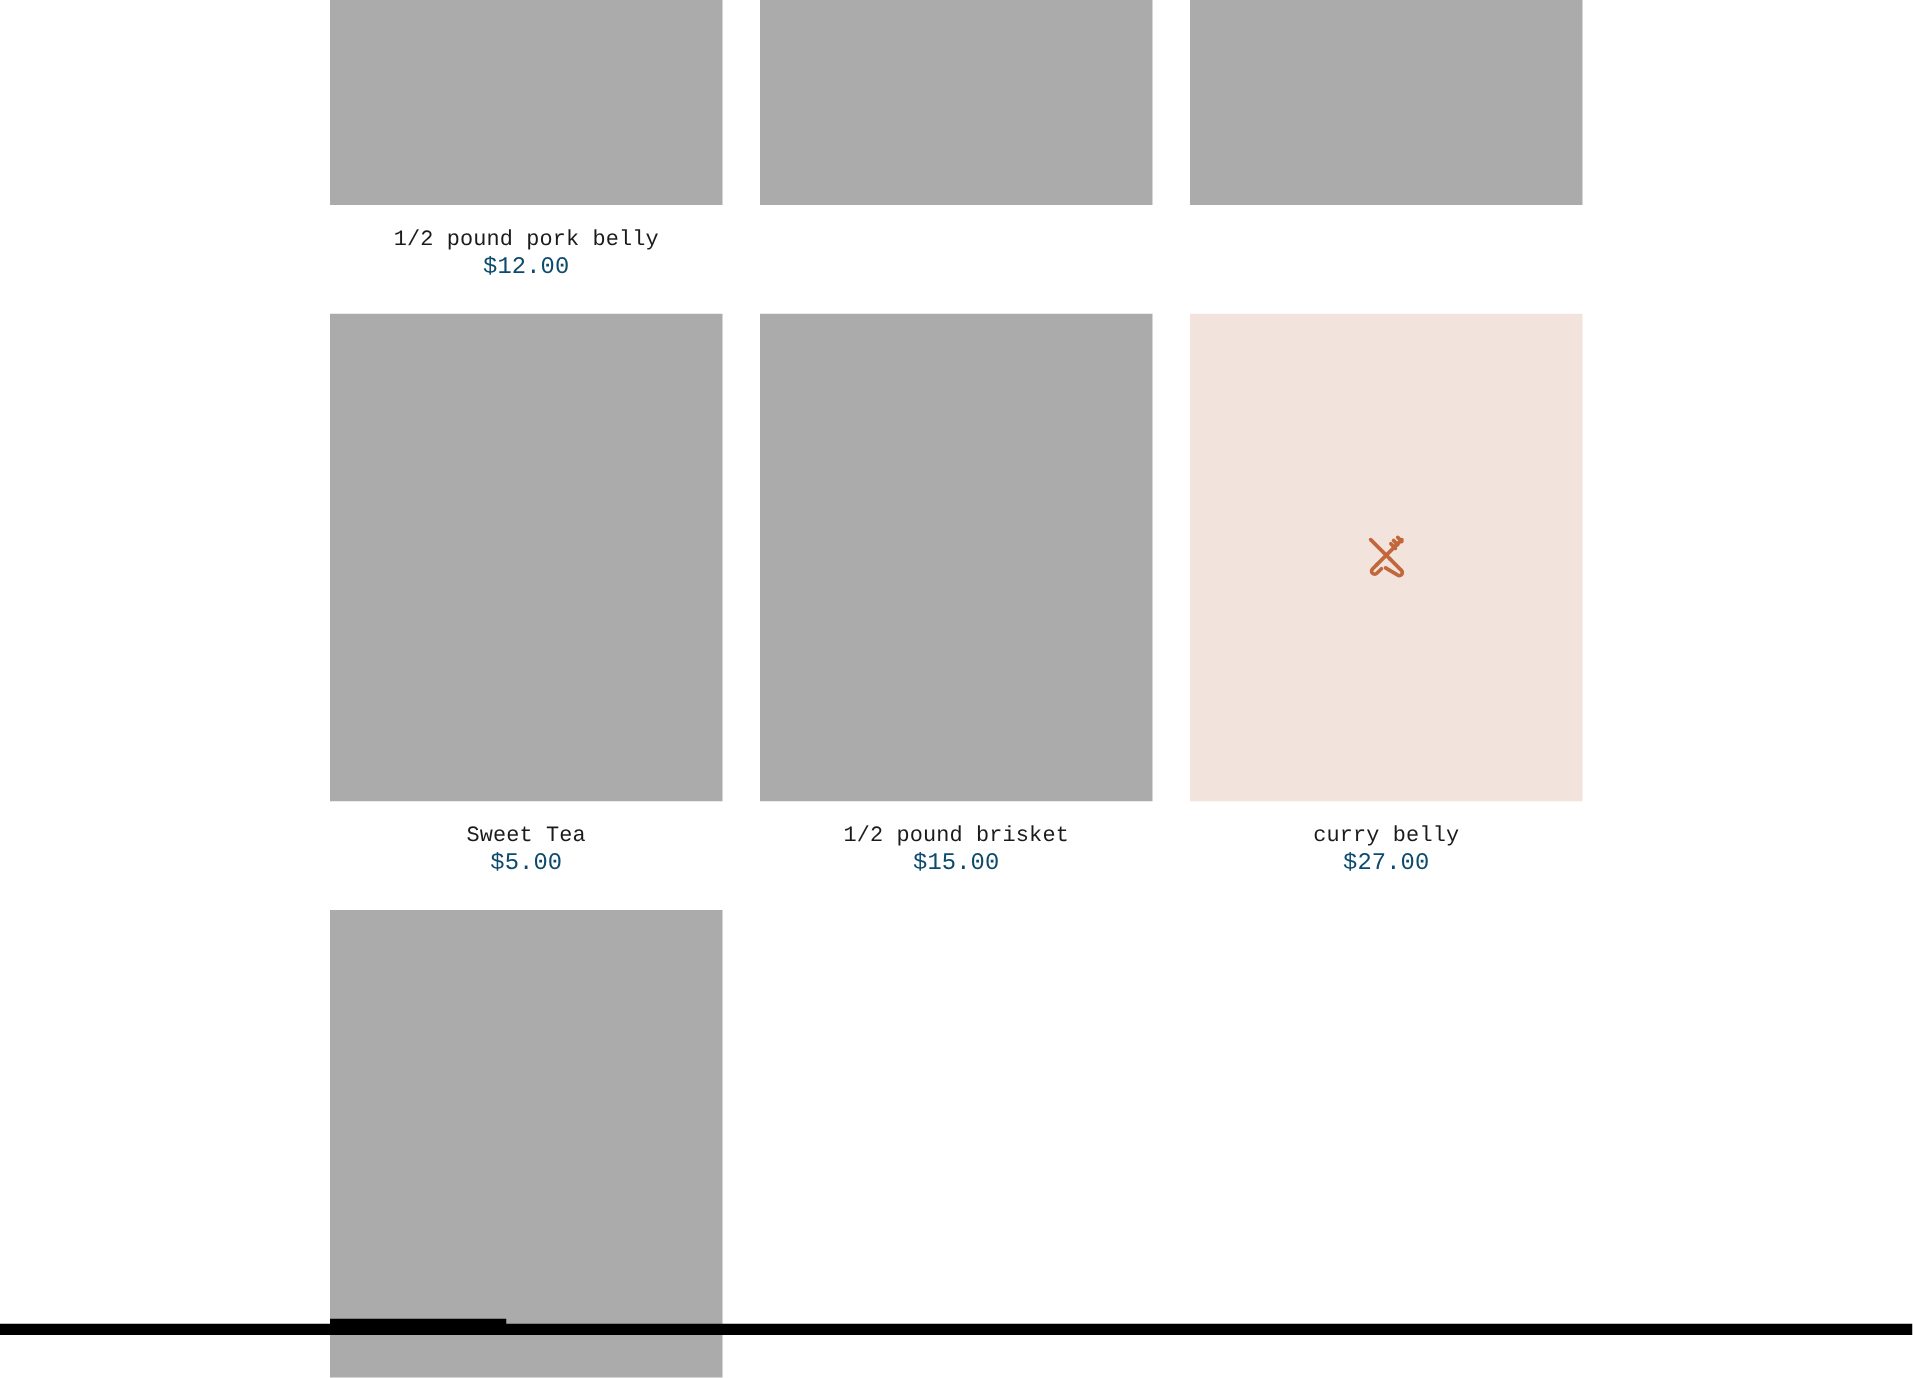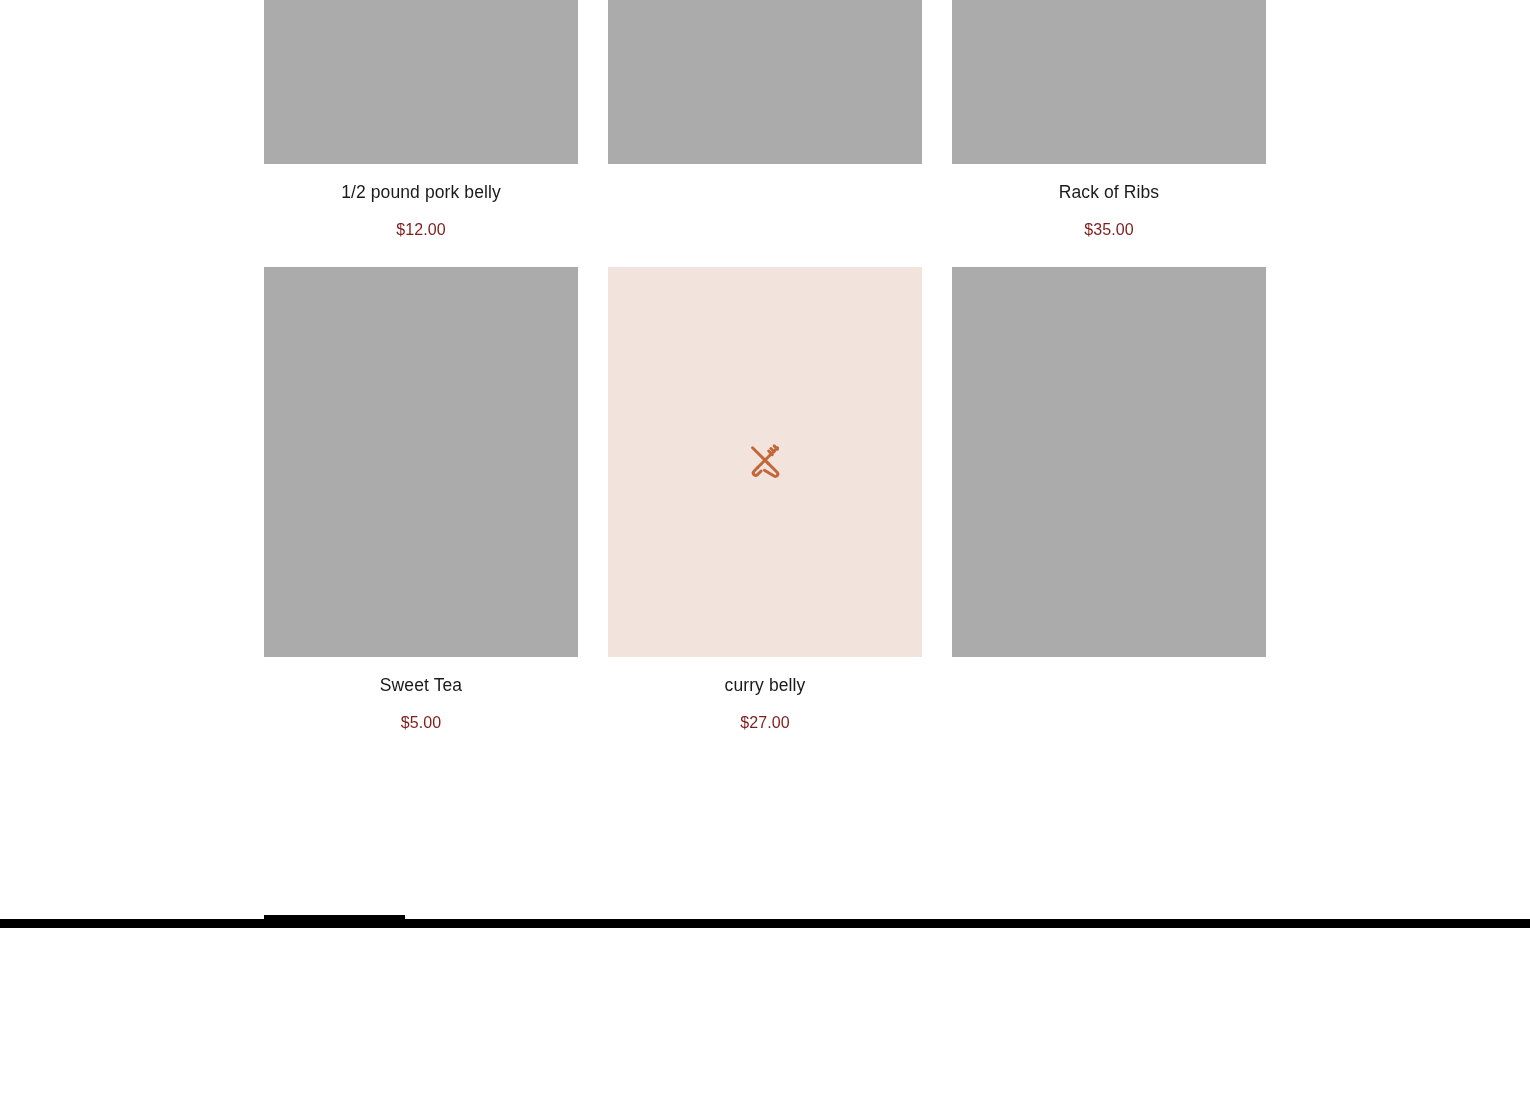--- a/index.html
+++ b/index.html
@@ -9,22 +9,23 @@
     width: 1530px;
     height: 1102px;
     overflow: hidden;
     background: #ffffff;
     font-family: "Liberation Sans", sans-serif;
   }
 
   #app {
     position: relative;
     width: 1530px;
-    height: 928px;
+    height: 1068px;
     background: #ffffff;
+    font-family: Liberation Mono, monospace;
   }
 
   
   .grid {
     position: absolute;
     left: 264px;
     top: -226px;           
     width: 1001px;
     display: grid;
     grid-template-columns: repeat(3, 314px);
@@ -71,24 +72,24 @@
   .card-name {
     display: block;
     font-size: 17.5px;
     color: #1b1b1b;
     line-height: 21px;
     letter-spacing: 0.1px;
   }
 
   .card-price {
     display: block;
-    font-size: 16px;
-    color: #7f1d1d;
+    font-size: 19px;
+    color: #0c4a6e;
     line-height: 21px;
-    margin-top: 16px;
+    margin-top: 0px;
     letter-spacing: 0.1px;
   }
 
   
   .hscroll-track {
     position: absolute;
     left: 0;
     bottom: 0;
     width: 1530px;
     height: 9px;
@@ -118,34 +119,37 @@
         <span class="card-price">$12.00</span>
       </div>
     </div>
 
     <div class="card">
       <div class="card-thumb"></div>
     </div>
 
     <div class="card">
       <div class="card-thumb"></div>
-      <div class="card-caption">
-        <span class="card-name">Rack of Ribs</span>
-        <span class="card-price">$35.00</span>
-      </div>
     </div>
 
     <div class="card">
       <div class="card-thumb"></div>
       <div class="card-caption">
         <span class="card-name">Sweet Tea</span>
         <span class="card-price">$5.00</span>
       </div>
     </div>
 
+    <div class="card">
+      <div class="card-thumb"></div>
+      <div class="card-caption">
+        <span class="card-name">1/2 pound brisket</span>
+        <span class="card-price">$15.00</span>
+      </div>
+    </div>
 
     <div class="card">
       <div class="card-thumb placeholder">
         <span class="placeholder-icon">
           <svg viewBox="0 0 24 24" width="44" height="44" fill="none" stroke="#c2663c" stroke-width="1.6" stroke-linecap="round" stroke-linejoin="round">
 
             <path d="M5.2 4.2 L13.6 12.6"></path>
             <path d="M13.6 12.6 L18.6 17.6 a1.3 1.3 0 0 1 -1.9 1.9 L11.7 16.5"></path>
 
             <path d="M18.8 4.2 L8.0 15.0"></path>

